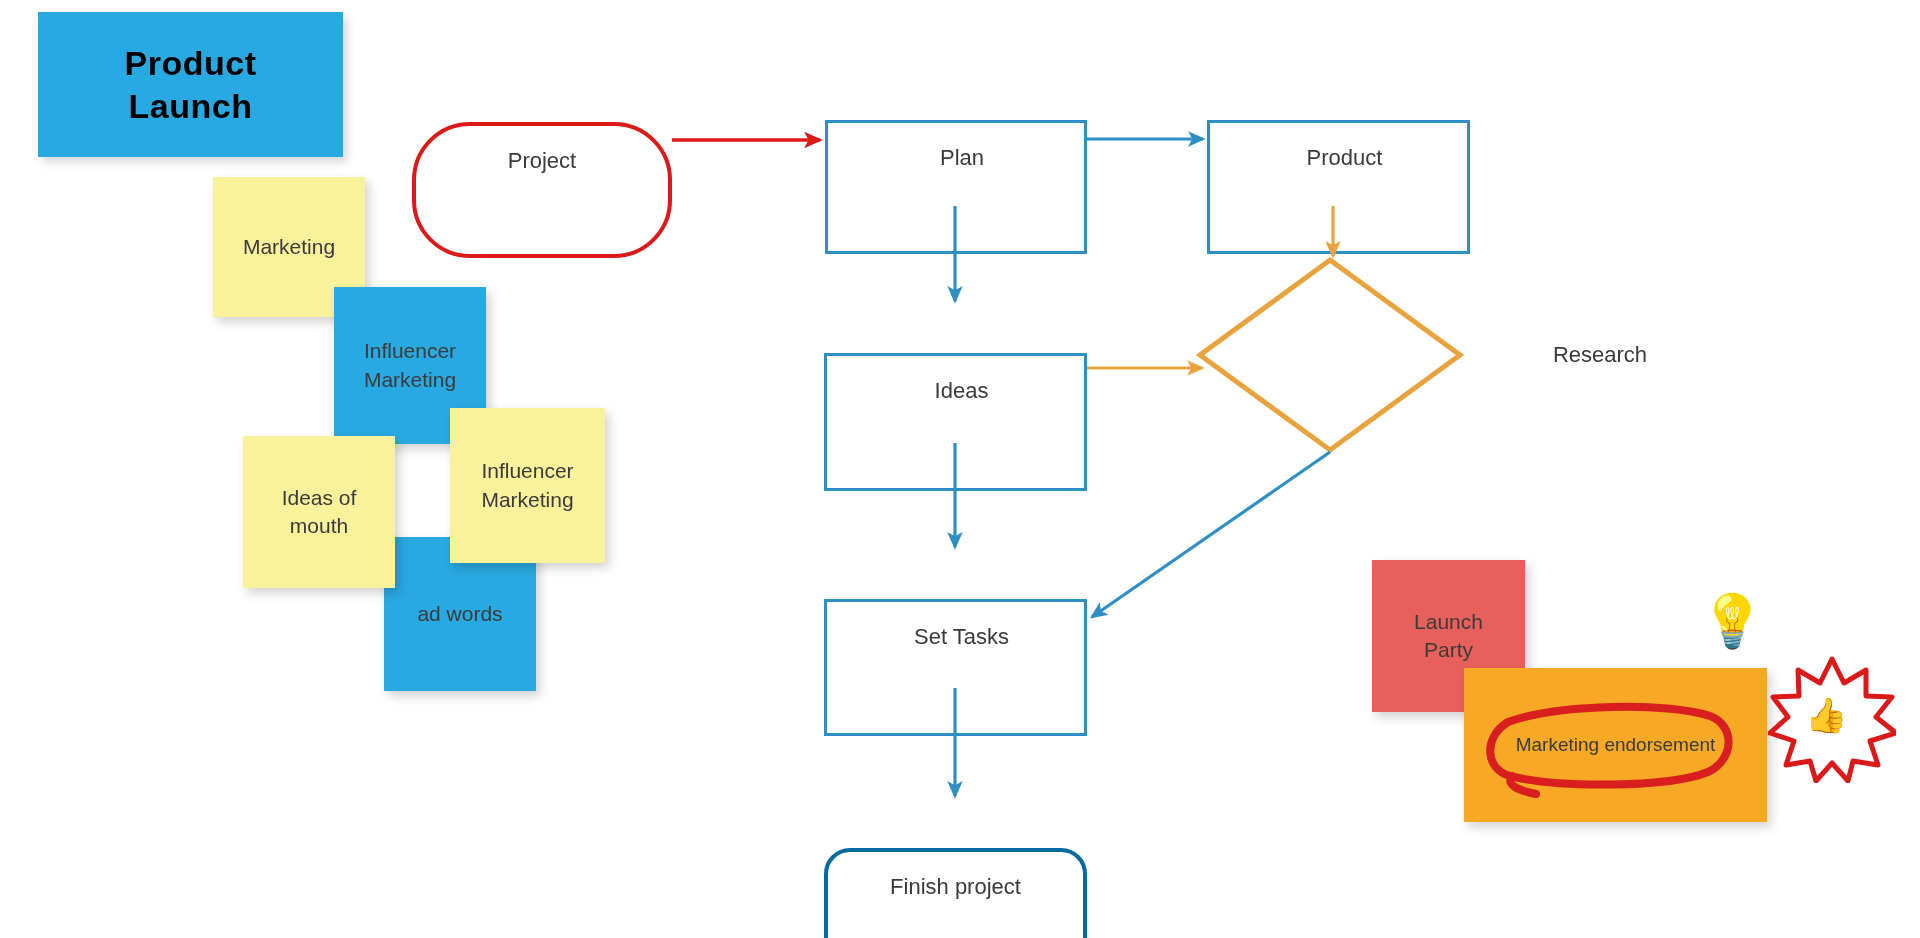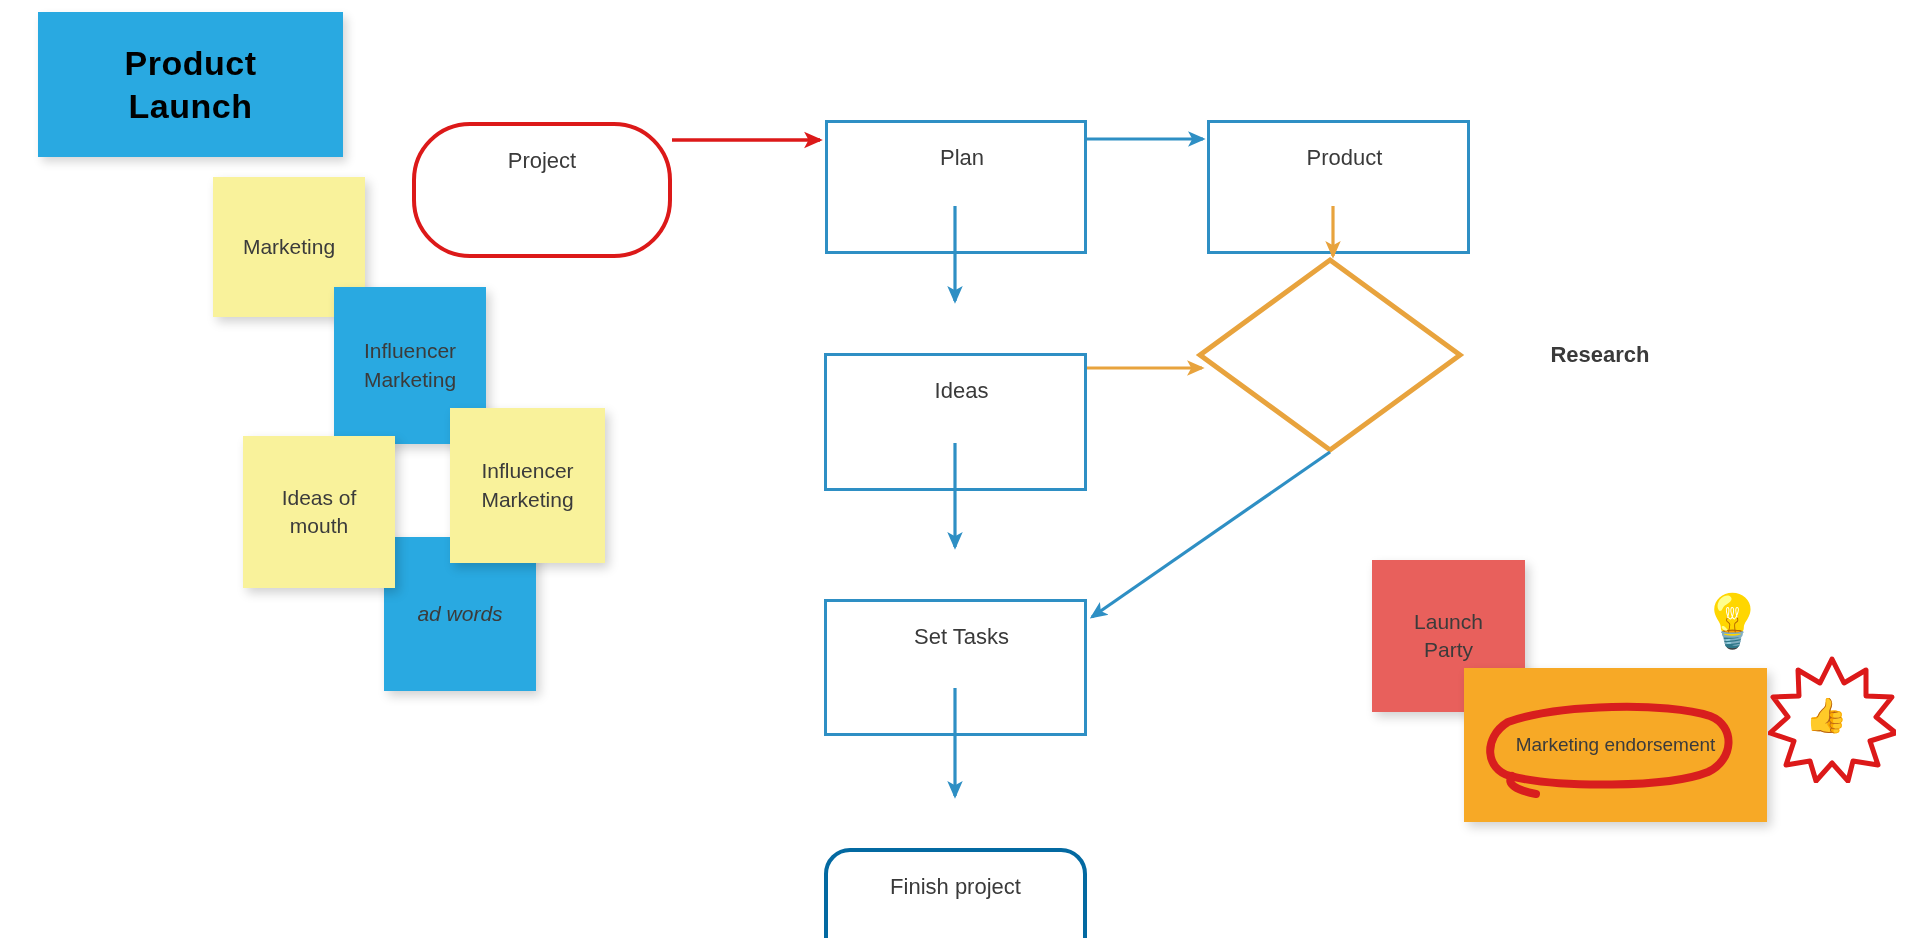--- a/index.html
+++ b/index.html
@@ -77,21 +77,20 @@
   .diamond-wrap {
     position: absolute;
   }
   .diamond-label {
     position: absolute;
     width: 100%;
     text-align: center;
     font-size: 22px;
     color: #3a3a3a;
     pointer-events: none;
-    font-weight: bold;
   }
 
   
   #edges {
     position: absolute;
     left: 0; top: 0;
     width: 1920px; height: 938px;
     pointer-events: none;
   }
 
@@ -114,21 +113,21 @@
 
   <div class="sticky" style="left:213px; top:177px; width:152px; height:140px; background:#F9F29B;">
     <span>Marketing</span>
   </div>
 
   <div class="sticky" style="left:334px; top:287px; width:152px; height:157px; background:#29A9E1;">
     <span>Influencer
 Marketing</span>
   </div>
 
-  <div class="sticky" style="left:384px; top:537px; width:152px; height:154px; background:#29A9E1;font-style:italic;">
+  <div class="sticky" style="left:384px; top:537px; width:152px; height:154px; background:#29A9E1;">
     <span>ad words</span>
   </div>
 
   <div class="sticky" style="left:243px; top:436px; width:152px; height:152px; background:#F9F29B;">
     <span>Ideas of
 mouth</span>
   </div>
 
   <div class="sticky" style="left:450px; top:408px; width:155px; height:155px; background:#F9F29B;">
     <span>Influencer

